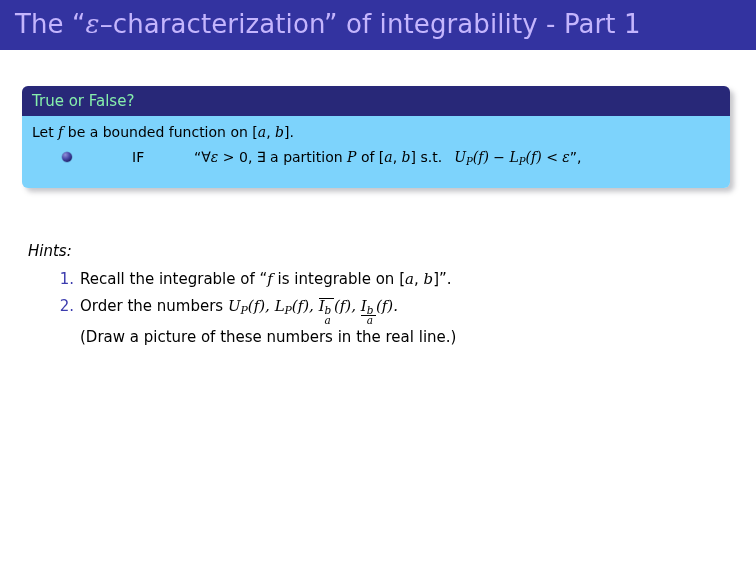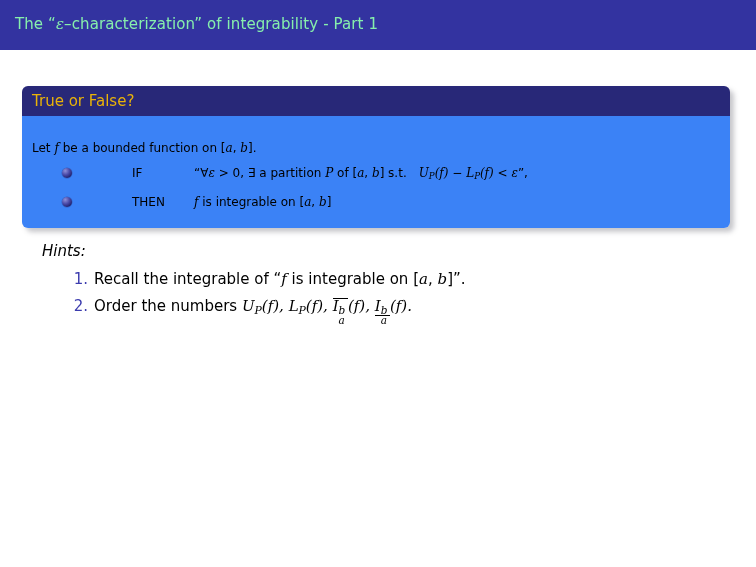--- a/index.html
+++ b/index.html
@@ -23,52 +23,52 @@
     top: 0;
     width: 756px;
     height: 50px;
     background: #3333a0;
     box-sizing: border-box;
   }
   .slide-title {
     position: absolute;
     left: 15px;
     top: 9px;
-    font-size: 15px;
+    font-size: 26px;
     line-height: 30px;
-    color: #86efac;
+    color: #c4b5fd;
     white-space: nowrap;
     letter-spacing: 0.1px;
   }
   .slide-title .mi { font-style: italic; font-family: "DejaVu Serif", serif; }
 
   
   .block {
     position: absolute;
     left: 22px;
     top: 86px;
     width: 708px;
     border-radius: 6px;
     box-shadow: 4px 4px 5px rgba(130,130,140,0.45);
     overflow: hidden;
     background: #e9e9f2;
   }
   .block-title {
     background: #282878;
-    color: #eab308;
+    color: #86efac;
     font-size: 15px;
     line-height: 22px;
     padding: 4px 0 4px 10px;
     height: 22px;
     box-sizing: content-box;
   }
   .block-body {
-    background: #3b82f6;
-    padding: 20px 12px 12px 10px;
-    font-size: 12px;
+    background: #7dd3fc;
+    padding: 4px 12px 12px 10px;
+    font-size: 14px;
     line-height: 24px;
   }
   .block-body .intro { margin: 0 0 1px 0; }
 
   
   ul.bullets {
     list-style: none;
     margin: 0;
     padding: 0 0 0 30px;
   }
@@ -91,21 +91,21 @@
   }
   .kw {
     display: inline-block;
     width: 62px;
     margin-left: 48px;
   }
 
   
   .hints {
     position: absolute;
-    left: 40px;
+    left: 26px;
     top: 240px;
     width: 700px;
     font-size: 15px;
   }
   .hints-label {
     font-style: italic;
     font-size: 15px;
     line-height: 22px;
     margin: 0 0 4px 2px;
   }
@@ -189,23 +189,20 @@
   <div class="block-body">
 
     <div class="intro"><span>Let </span><span class="mathit">f</span><span> be a bounded function on [</span><span class="mathit">a</span><span>, </span><span class="mathit">b</span><span>].</span></div>
 
     <ul class="bullets">
 
       <li>
         <span class="ball"></span><span class="kw">IF</span><span><span>“</span><span>∀</span><span class="mathit">ε</span><span> &gt; 0, </span><span>∃</span><span> a partition </span><span class="mathit">P</span><span> of [</span><span class="mathit">a</span><span>, </span><span class="mathit">b</span><span>] s.t.</span><span class="nbsp-gap"></span><span class="nbsp-gap"></span><span class="mathit">U</span><span class="sub">P</span><span class="mathit">(f)</span><span> − </span><span class="mathit">L</span><span class="sub">P</span><span class="mathit">(f)</span><span> &lt; </span><span class="mathit">ε</span><span>”,</span></span>
       </li>
 
-      <li>
-        <span class="ball"></span><span class="kw">THEN</span><span><span class="mathit">f</span><span> is integrable on [</span><span class="mathit">a</span><span>, </span><span class="mathit">b</span><span>]</span></span>
-      </li>
 
     </ul>
   </div>
 </div>
 
 <div class="hints">
   <div class="hints-label">Hints:</div>
 
   <ol class="hints-list">
 
@@ -213,16 +210,17 @@
       <span class="num">1.</span>
       <span class="sub-line"><span>Recall the integrable of “</span><span class="mathit">f</span><span> is integrable on [</span><span class="mathit">a</span><span>, </span><span class="mathit">b</span><span>]”.</span></span>
     </li>
 
     <li>
       <span class="num">2.</span>
 
 
       <span class="sub-line"><span>Order the numbers </span><span class="mathit">U</span><span class="sub">P</span><span class="mathit">(f), </span><span class="mathit">L</span><span class="sub">P</span><span class="mathit">(f), </span><span class="ovl"><span class="mathit">I</span><span class="stack"><span class="sup2">b</span><span class="sub2">a</span></span></span><span class="mathit">(f), </span><span class="unl"><span class="mathit">I</span><span class="stack"><span class="sup2">b</span><span class="sub2">a</span></span></span><span class="mathit">(f).</span></span>
 
+      <span class="sub-line">(Draw a picture of these numbers in the real line.)</span>
     </li>
 
   </ol>
 </div>
 
 </body></html>

